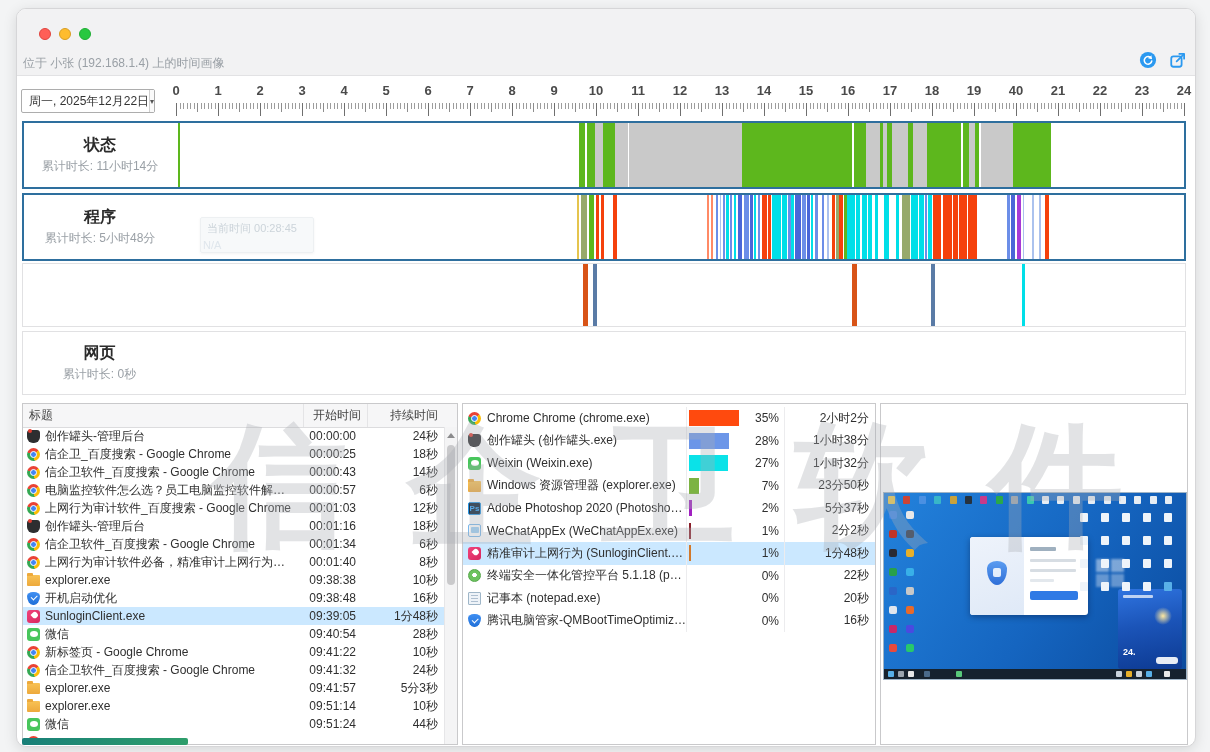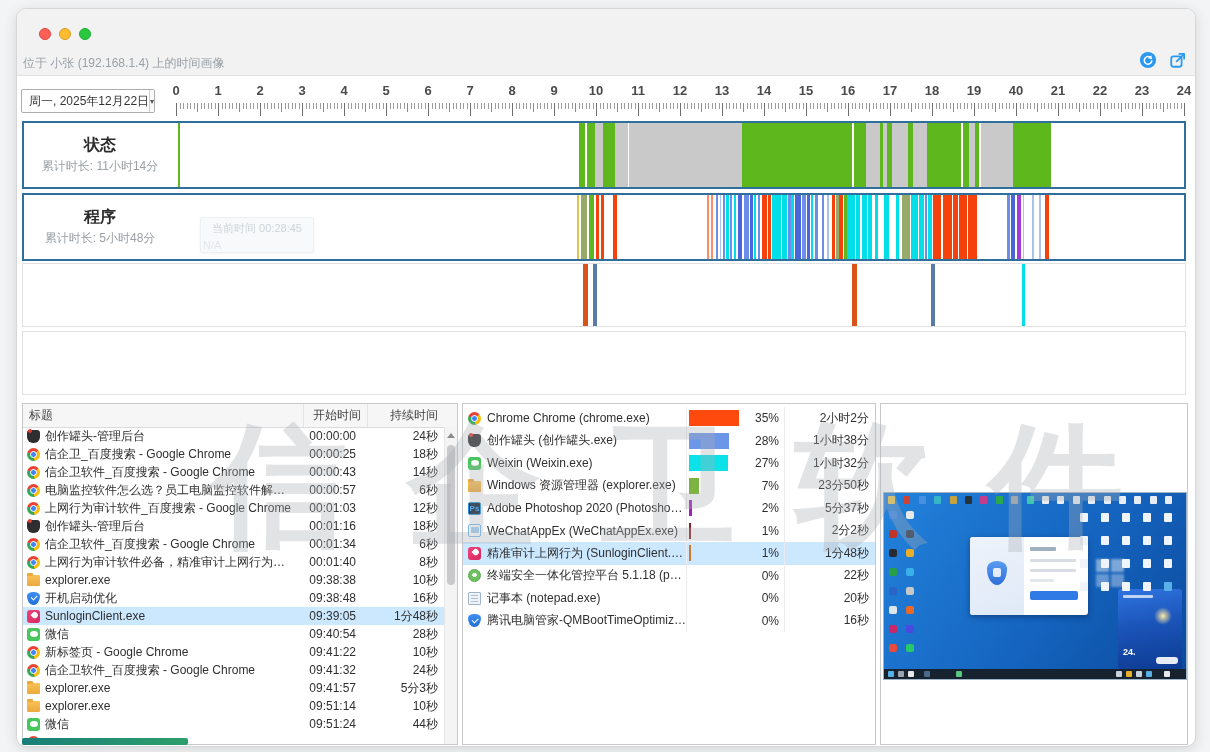--- a/index.html
+++ b/index.html
@@ -51,21 +51,21 @@
   .trow-blue .trow-track{left:152px;}
   .trow-gray .trow-track{left:153px;}
   .seg{position:absolute;top:0;bottom:0;}
   .vbar{position:absolute;top:0;bottom:0;}
   .cursor-line{position:absolute;top:0;bottom:0;width:2px;background:#5db71d;}
   .tl-tooltip{
     position:absolute;left:176px;top:22px;width:114px;height:36px;
     background:rgba(247,249,250,.96);border:1px solid #edf0f2;border-radius:2px;
     box-shadow:0 1px 3px rgba(0,0,0,.05);z-index:4;box-sizing:border-box;padding:3px 6px;
   }
-  .tl-tooltip .tt1{display:block;text-align:center;font-size:11px;color:#ccd4da;}
+  .tl-tooltip .tt1{display:block;text-align:left;font-size:11px;color:#ccd4da;}
   .tl-tooltip .tt2{display:block;text-align:left;font-size:11px;color:#dfe6ec;margin-top:3px;margin-left:-4px;}
   
   .panel{position:absolute;top:394px;height:342px;background:#fff;border:1px solid #c9c9cb;box-sizing:border-box;overflow:hidden;}
   .panel-table{left:5px;width:436px;}
   .panel-programs{left:445px;width:414px;}
   .panel-preview{left:863px;width:308px;}
   
   .t-head{position:absolute;left:0;top:0;right:0;height:23px;background:#f6f6f7;border-bottom:1px solid #dcdcde;display:flex;align-items:center;font-size:12px;color:#444;}
   .th-title{flex:1;padding-left:6px;border-right:1px solid #e4e4e6;height:100%;line-height:23px;box-sizing:border-box;}
   .th-start{width:64px;text-align:right;padding-right:6px;border-right:1px solid #e4e4e6;height:100%;line-height:23px;box-sizing:border-box;}
@@ -607,20 +607,24 @@
     <div class="trow-track" id="track-office">
         <div class="vbar" style="left: 40.35%; width: 4.527px; background: rgb(216, 84, 24);"></div>
         <div class="vbar" style="left: 41.35%; width: 3.521px; background: rgb(90, 123, 166);"></div>
         <div class="vbar" style="left: 67%; width: 4.527px; background: rgb(216, 84, 24);"></div>
         <div class="vbar" style="left: 74.85%; width: 3.521px; background: rgb(90, 123, 166);"></div>
         <div class="vbar" style="left: 83.85%; width: 3.018px; background: rgb(0, 223, 232);"></div>
       </div>
   </div>
 
   <div class="trow trow-gray" style="top:322px;height:64px;">
+    <div class="trow-label">
+      <div class="trow-name">网页</div>
+      <div class="trow-sub">累计时长: 0秒</div>
+    </div>
     <div class="trow-track" id="track-web"></div>
   </div>
 
   <div class="panel panel-table">
     <div class="t-head">
       <span class="th-title">标题</span>
       <span class="th-start">开始时间</span>
       <span class="th-dur">持续时间</span>
       <span class="th-sb"></span>
     </div>

